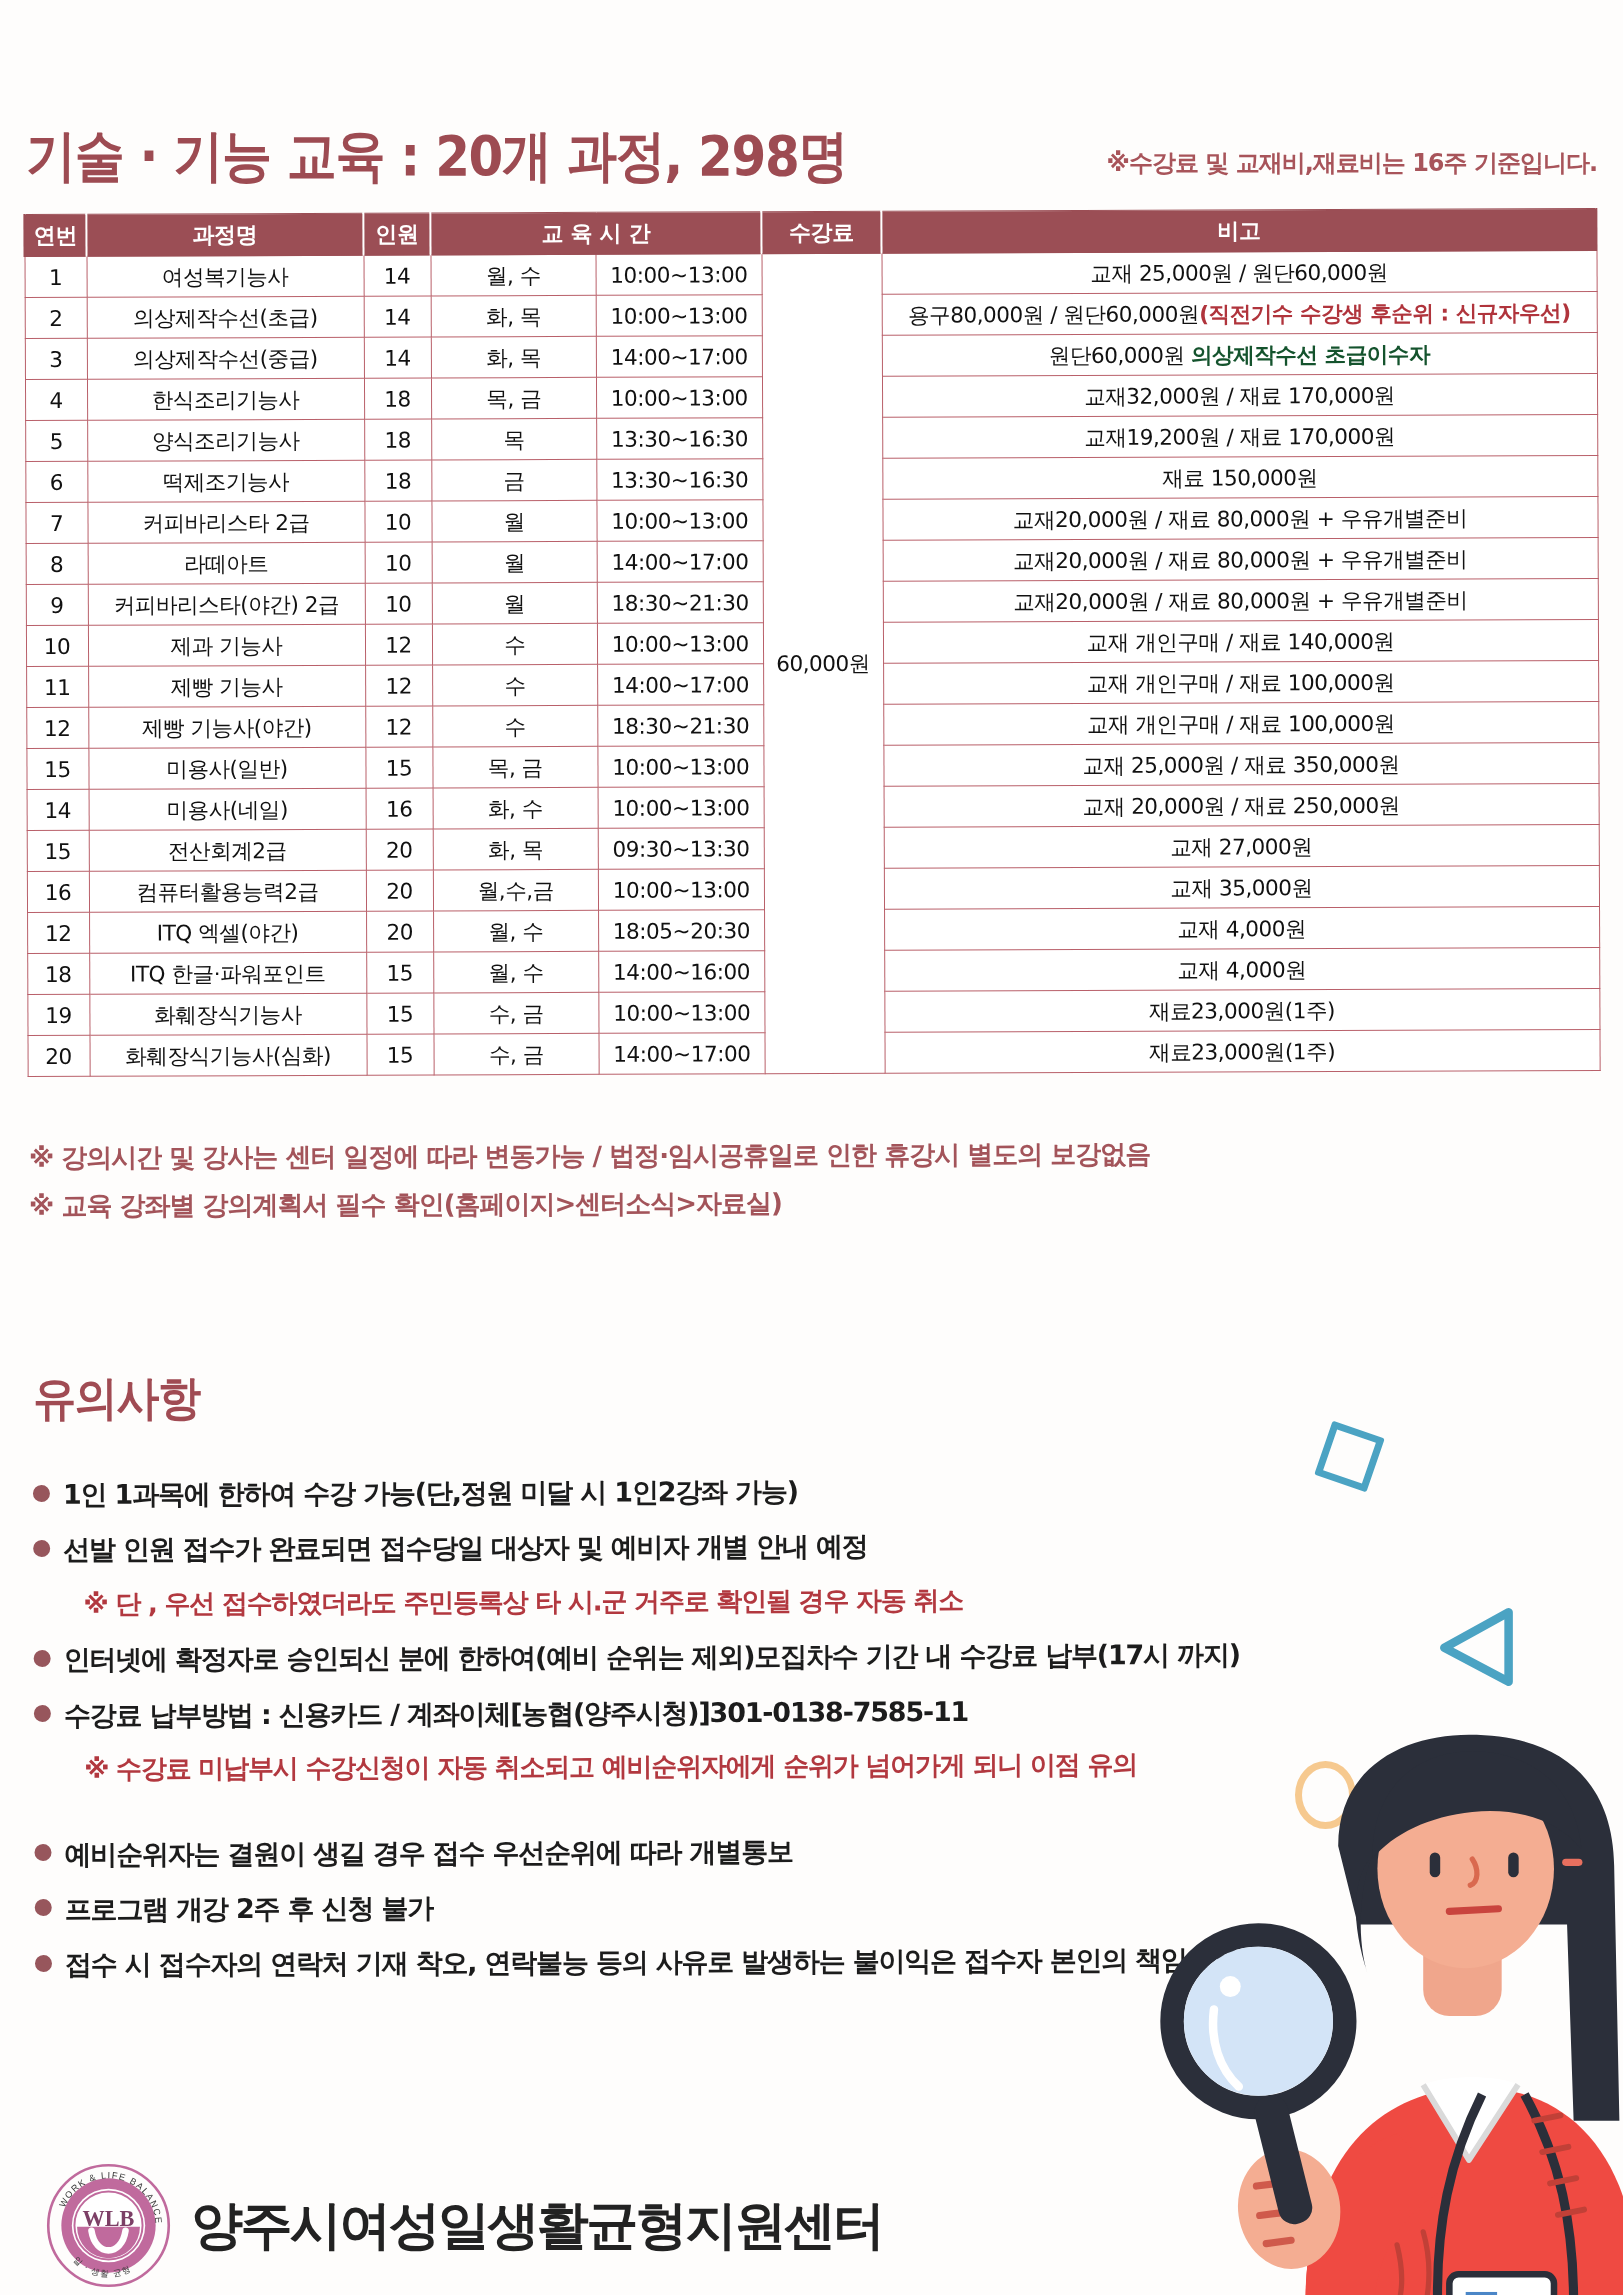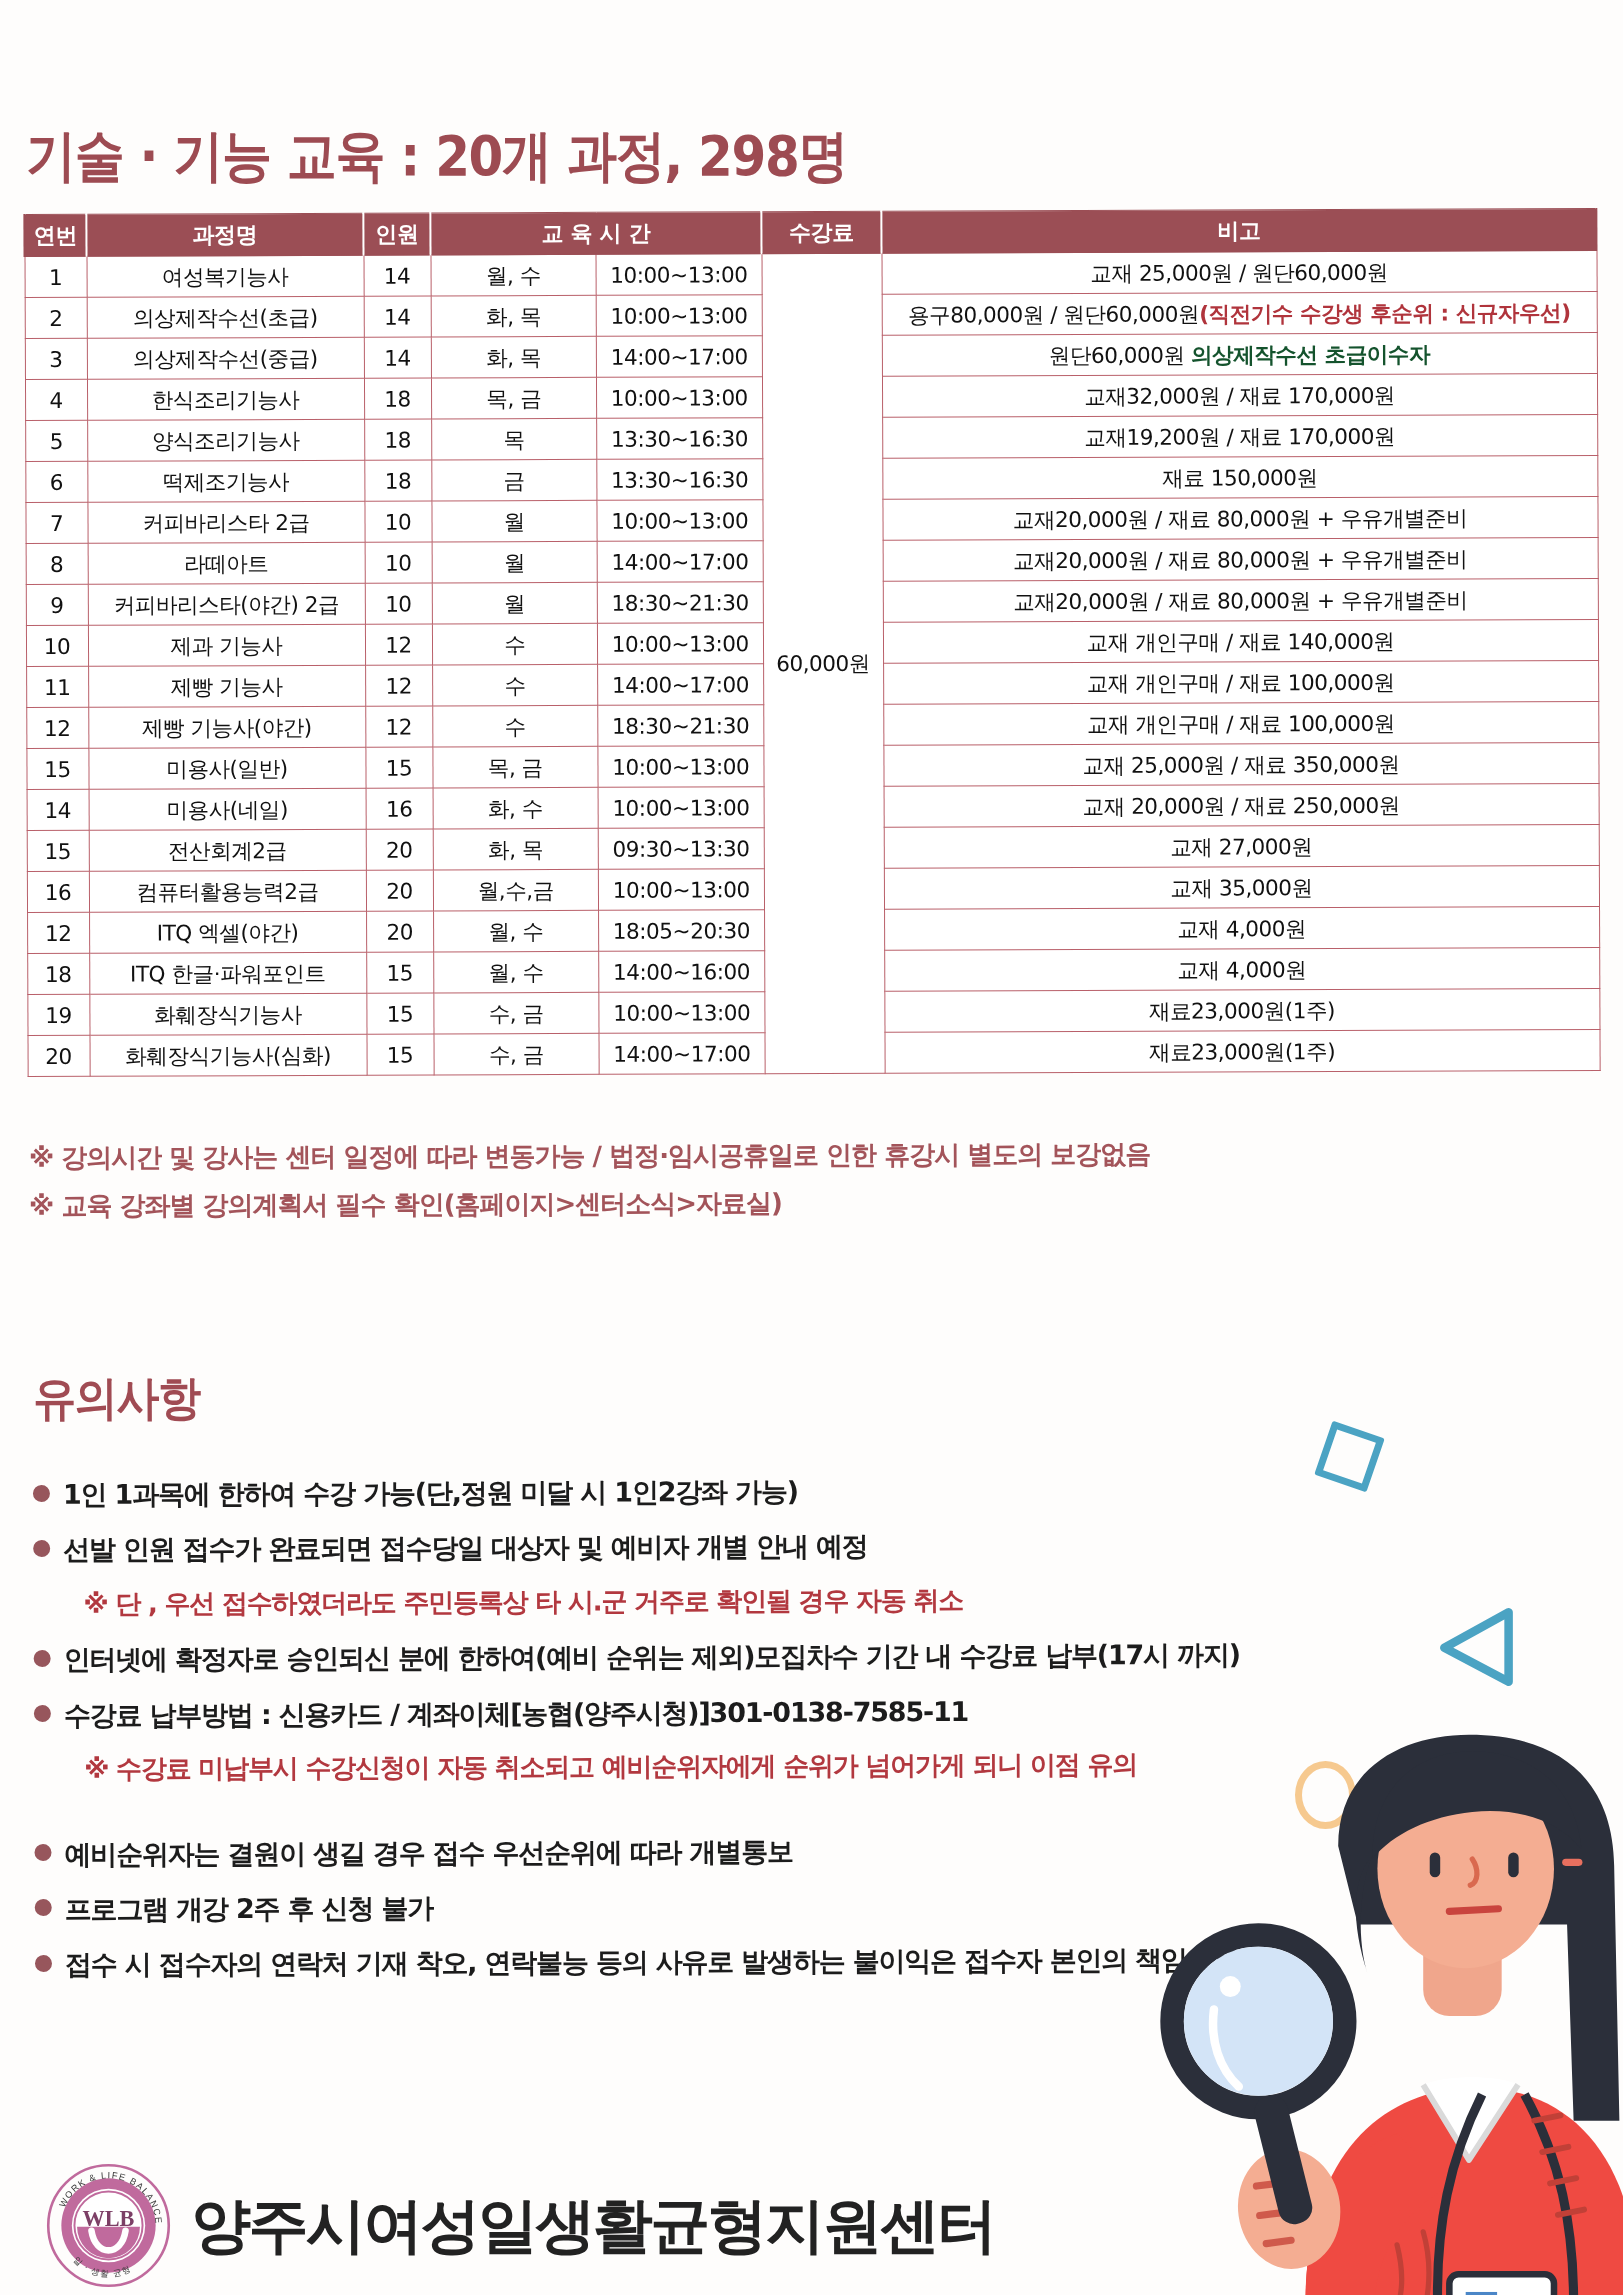--- a/index.html
+++ b/index.html
@@ -191,21 +191,21 @@
   
   .footer {
     position: absolute;
     left: 43px; top: 2160px;
     display: flex;
     align-items: center;
   }
   .wlb-mark { flex: 0 0 auto; margin-right: 17px; }
   .f-text { display: flex; flex-direction: column; }
   .f-kr {
-    font-size: 60px;
+    font-size: 52px;
     font-weight: 800;
     color: #222;
     letter-spacing: -2.6px;
     line-height: 1.06;
     white-space: nowrap;
   }
   .f-en {
     font-size: 29px;
     font-weight: 600;
     color: #2b2b2b;
@@ -215,20 +215,21 @@
     font-family: "Liberation Sans", sans-serif;
   }
 </style>
 </head>
 <body>
 
 <div class="page">
 
   <div class="head-row">
     <div class="main-title">기술 · 기능 교육 : 20개 과정, 298명</div>
+    <div class="head-note">※수강료 및 교재비,재료비는 16주 기준입니다.</div>
   </div>
 
   <div class="tbl-wrap">
     <table class="course">
       <thead>
         <tr>
           <th class="h-no">연번</th>
           <th class="h-name">과정명</th>
           <th class="h-cap">인원</th>
           <th class="h-time" colspan="2">교 육 시 간</th>

